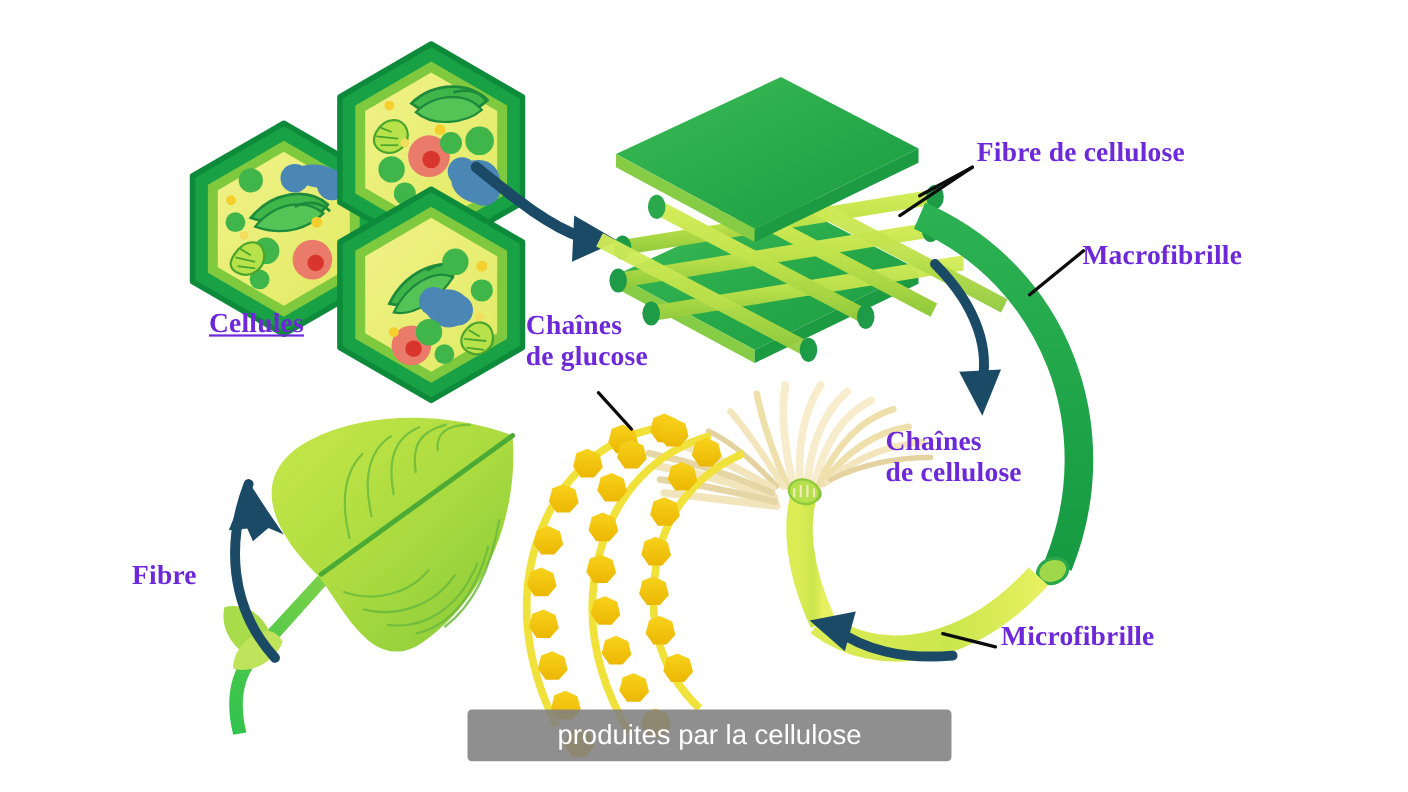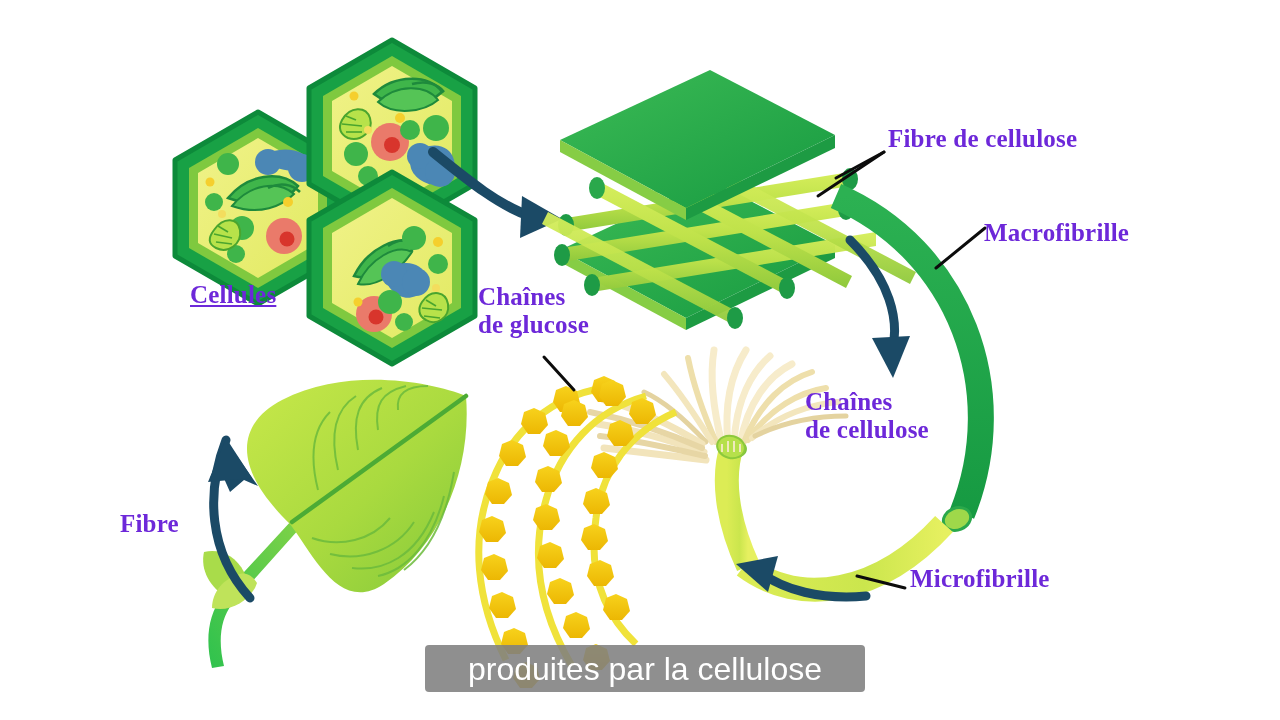--- a/index.html
+++ b/index.html
@@ -30,21 +30,21 @@
     left:425px;top:645px;
     width:440px;height:47px;
     background:rgba(128,128,128,.88);
     border-radius:4px;
     display:flex;align-items:center;justify-content:center;
   }
   #caption span{
     color:#ffffff;
     font-family:"Liberation Sans",sans-serif;
     font-weight:400;
-    font-size:32px;
+    font-size:25px;
     line-height:1;
     white-space:pre;
   }
 </style>
 </head>
 <body>
 
 <div id="stage">
 
   <svg id="art" viewBox="0 0 1280 720" xmlns="http://www.w3.org/2000/svg">

